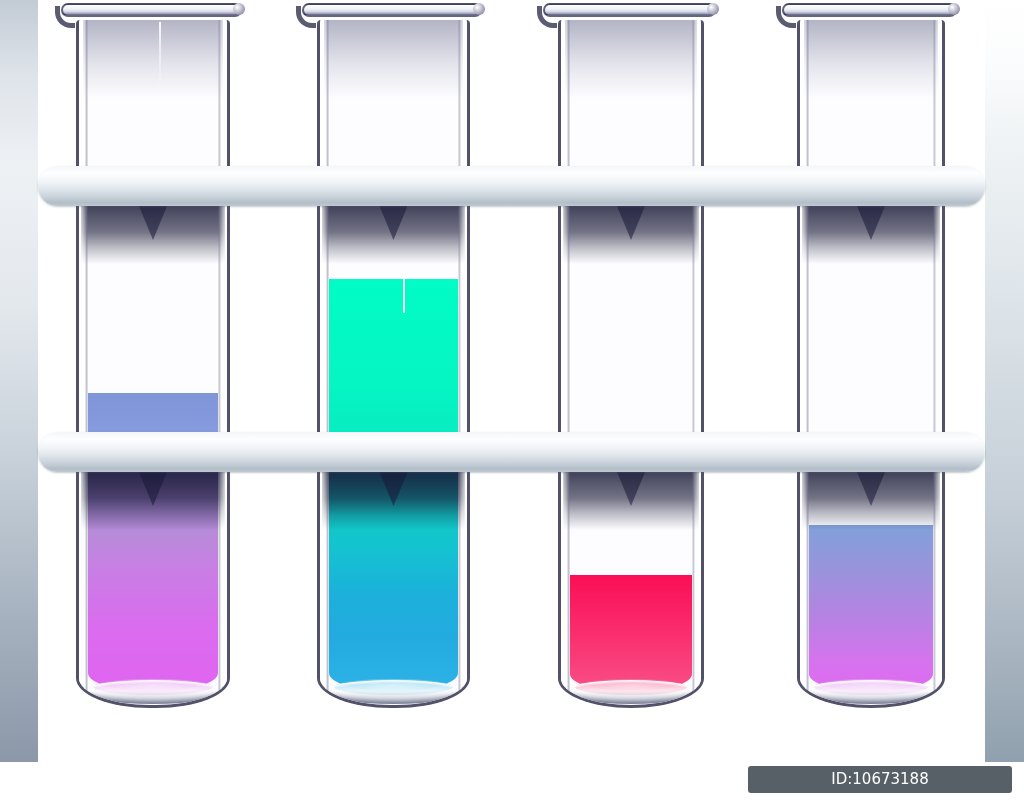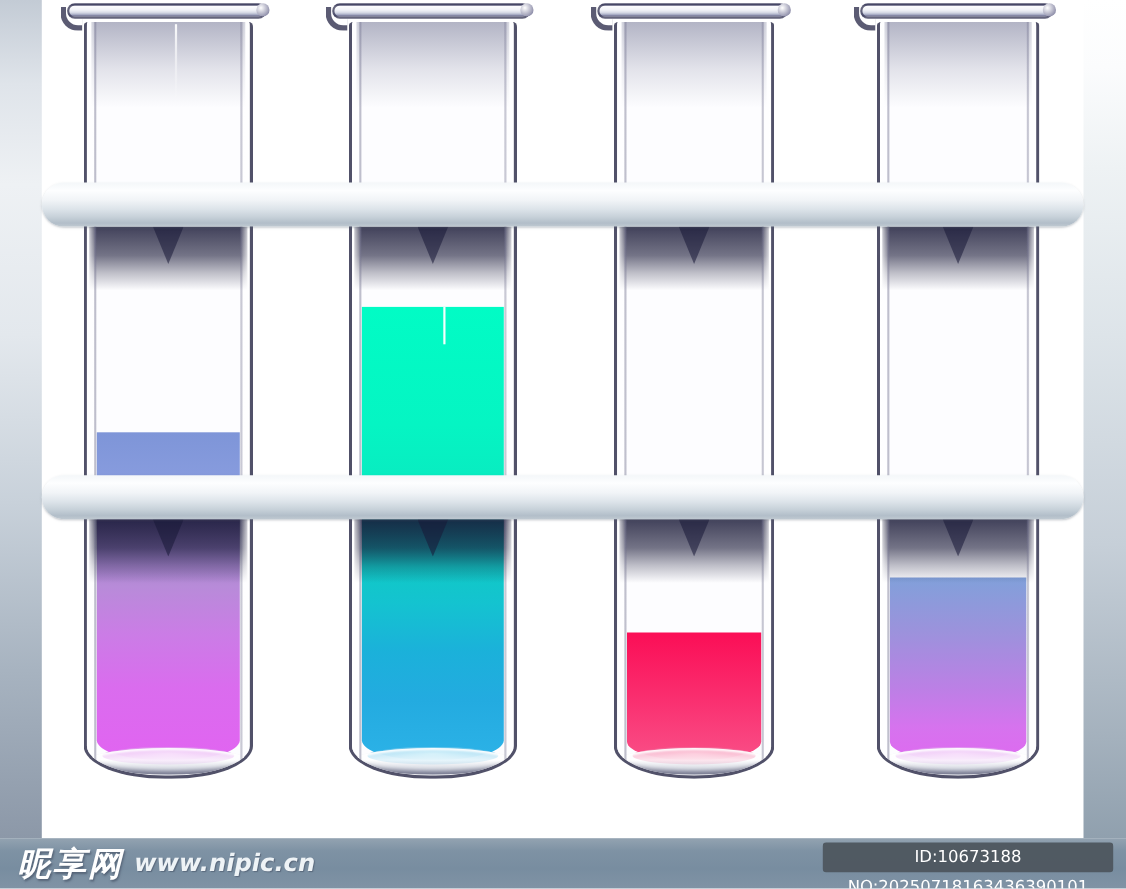--- a/index.html
+++ b/index.html
@@ -194,19 +194,15 @@
       <div class="shade mid"></div>
       <div class="shade low2"></div>
       <div class="base"></div>
       <div class="glass"></div>
     </div>
   </div>
 
   <div class="rack-bar top"></div>
   <div class="rack-bar low"></div>
 
-  <div class="wm-bar">
-    <span class="wm-logo">昵享网</span>
-    <span class="wm-url">www.nipic.cn</span>
-  </div>
   <div class="id-badge">ID:10673188 NO:20250718163436390101</div>
 
 </div>
 
 </body></html>

